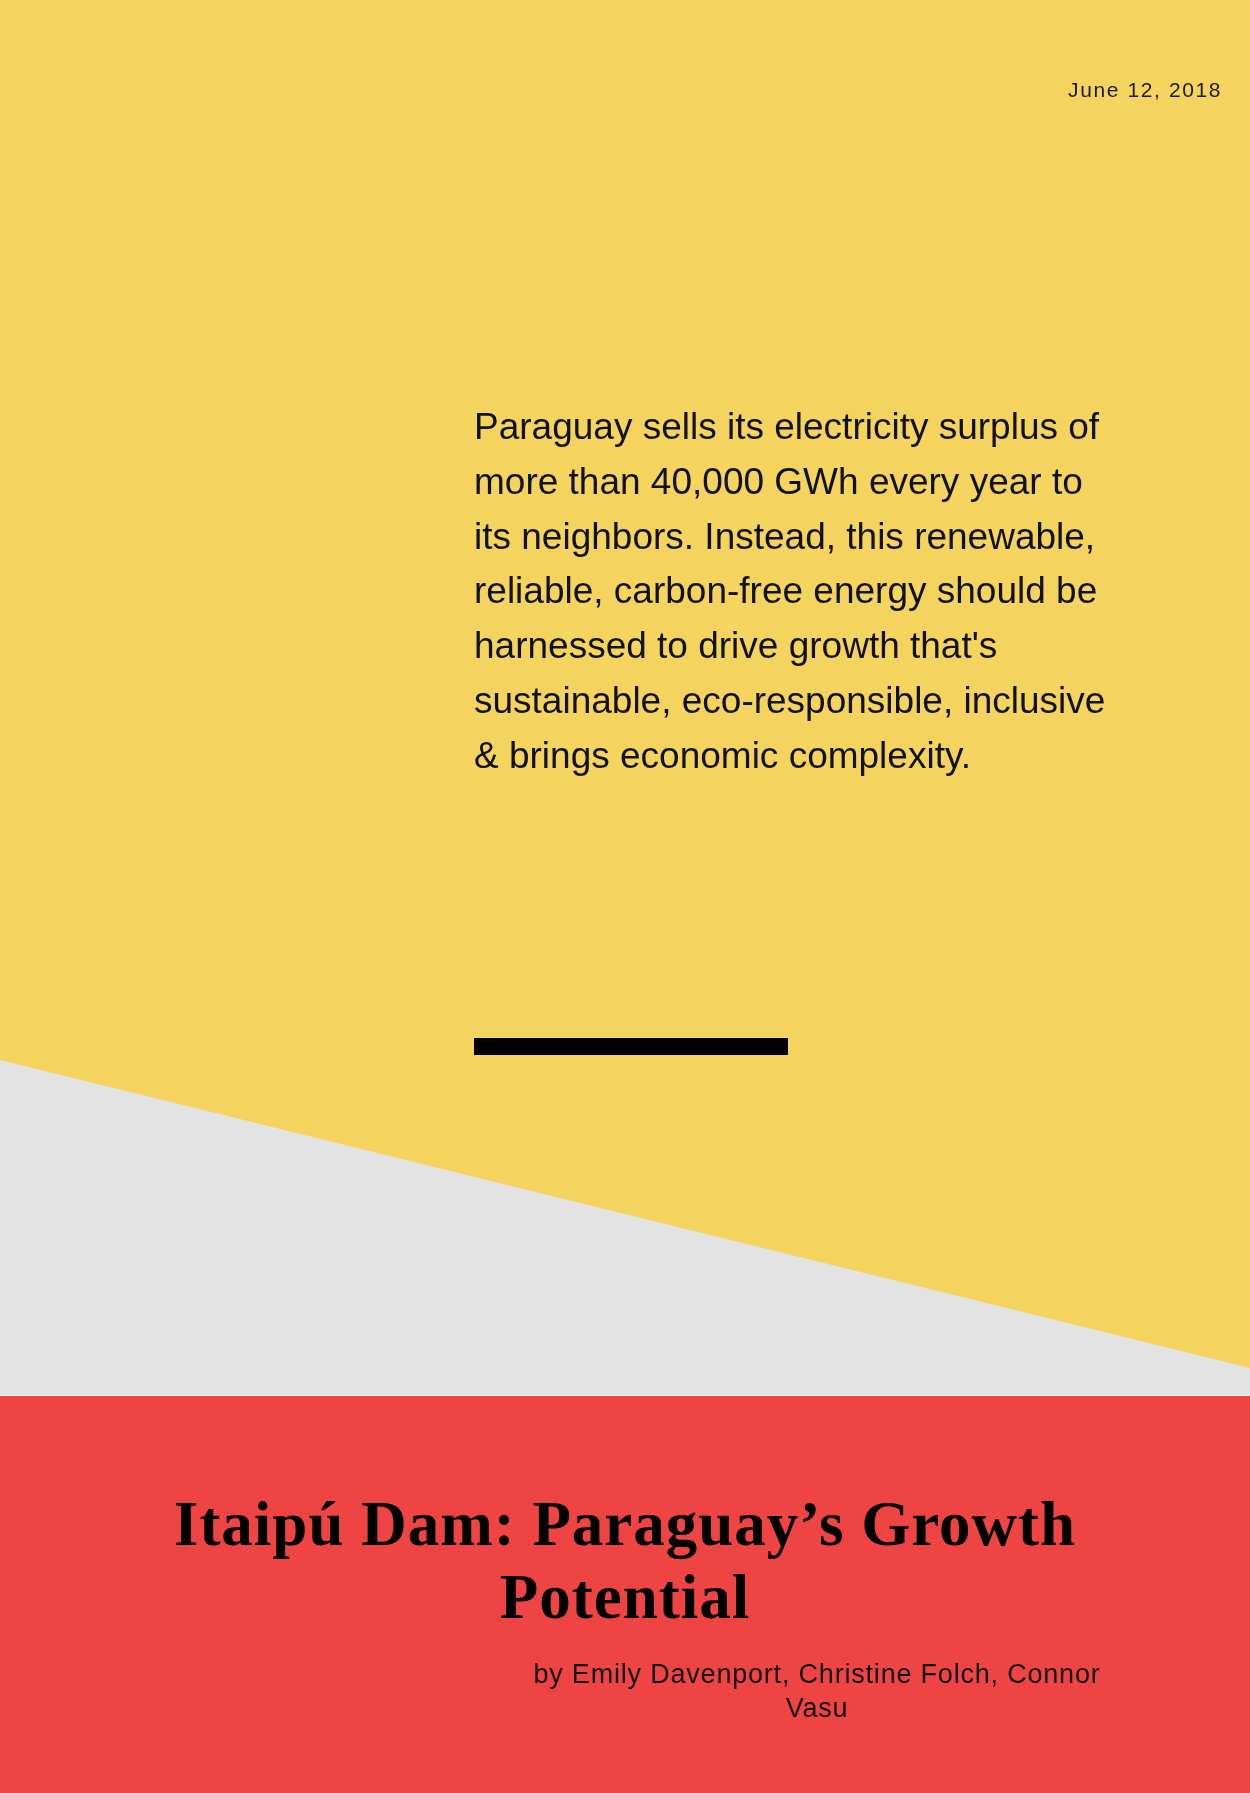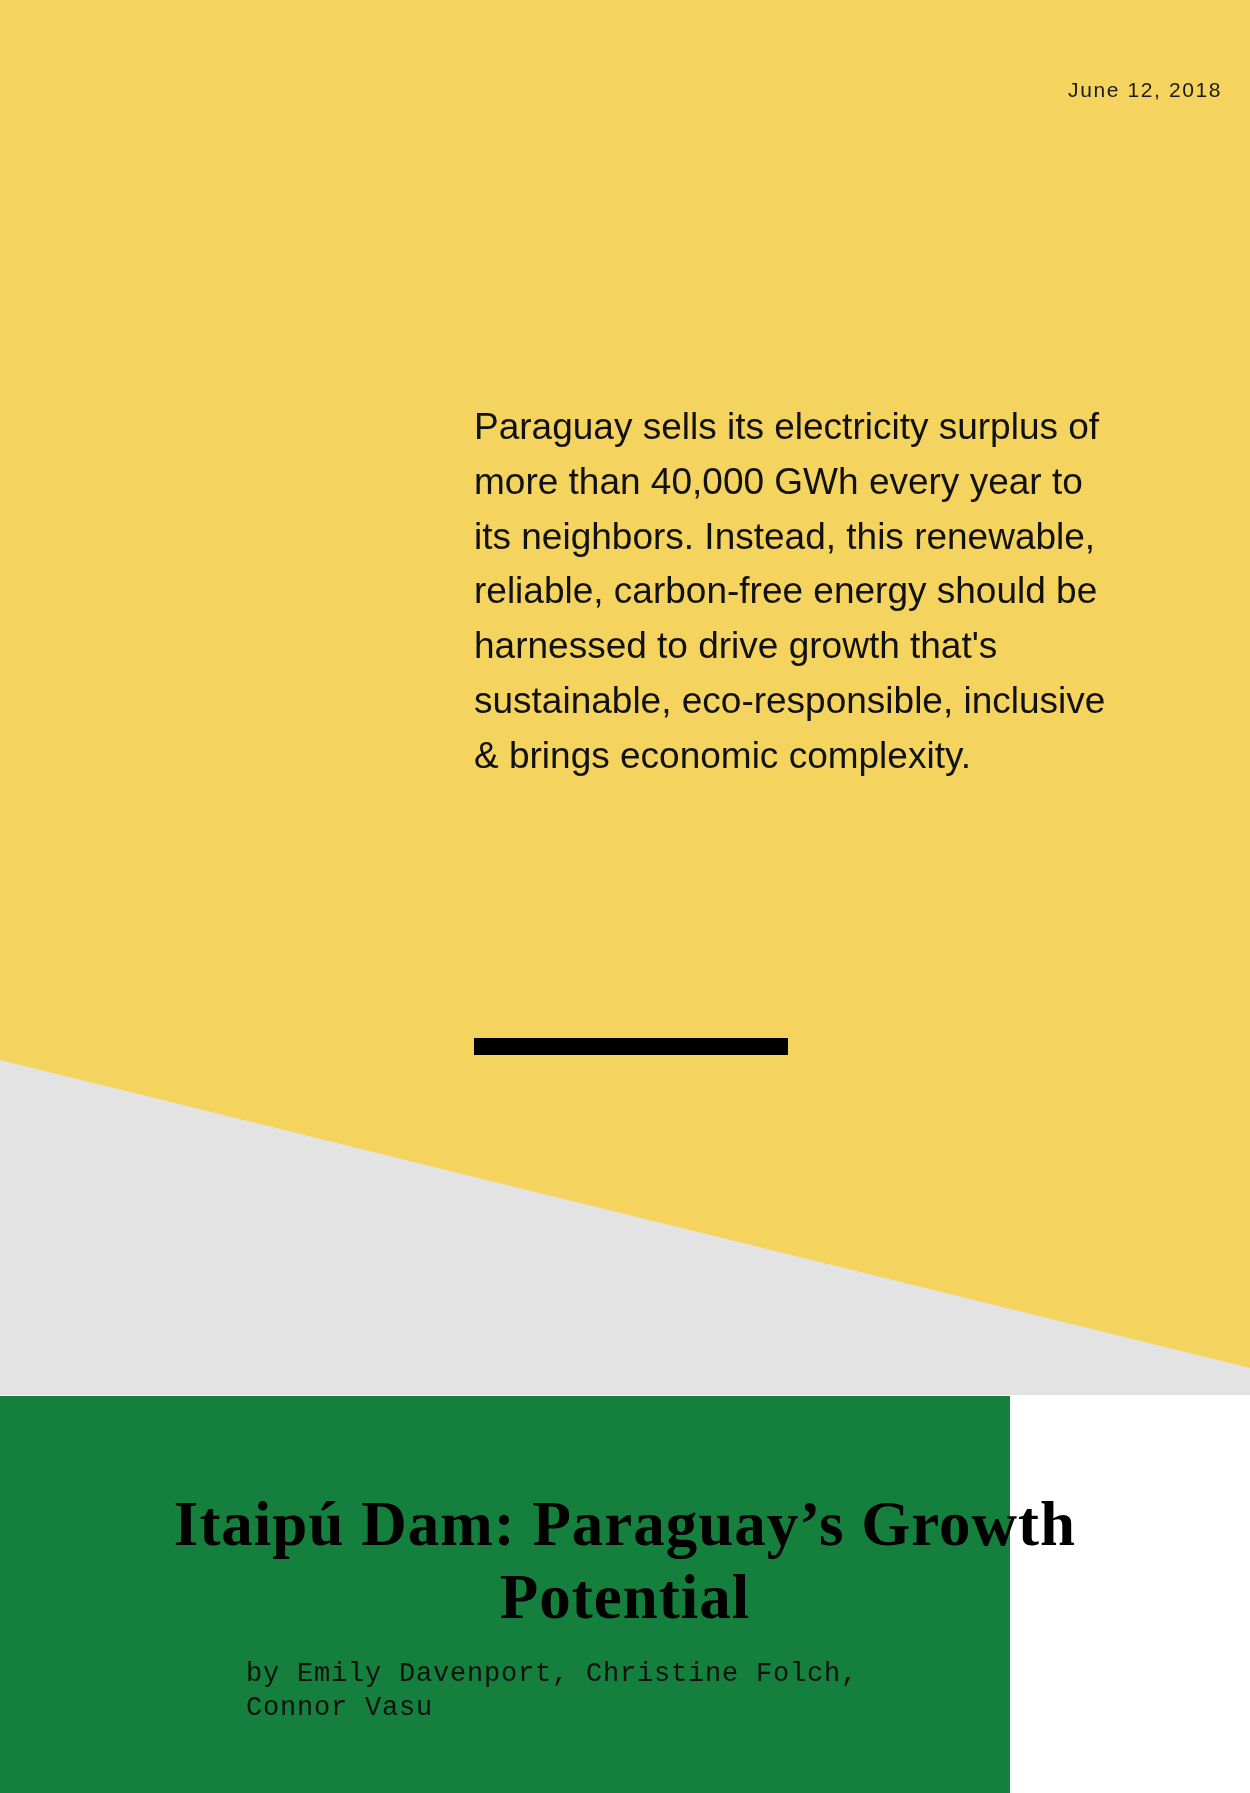--- a/index.html
+++ b/index.html
@@ -72,48 +72,48 @@
     top: 1038px;
     width: 314px;
     height: 17px;
     background: #000000;
   }
 
   .footer {
     position: absolute;
     left: 0;
     top: 1396px;
-    width: 1010px;
+    width: 1250px;
     height: 397px;
-    background: #15803d;
+    background: #ef4444;
   }
 
   .title {
     position: absolute;
     left: 0;
     top: 92px;
     width: 1250px;
     text-align: center;
     font-family: "Liberation Serif", serif;
     font-weight: bold;
     font-size: 63px;
     line-height: 1.16;
     letter-spacing: 1px;
     color: #000000;
     padding: 0 60px;
     box-sizing: border-box;
   }
 
   .byline {
     position: absolute;
-    right: 144px;
+    right: 123px;
     top: 261px;
     width: 620px;
-    text-align: left;
-    font-family: Liberation Mono, monospace;
+    text-align: center;
+    font-family: Liberation Sans, sans-serif;
     font-size: 27px;
     line-height: 1.26;
     letter-spacing: 0.8px;
     color: #111111;
   }
 </style>
 </head>
 <body>
 
 <div class="poster">

